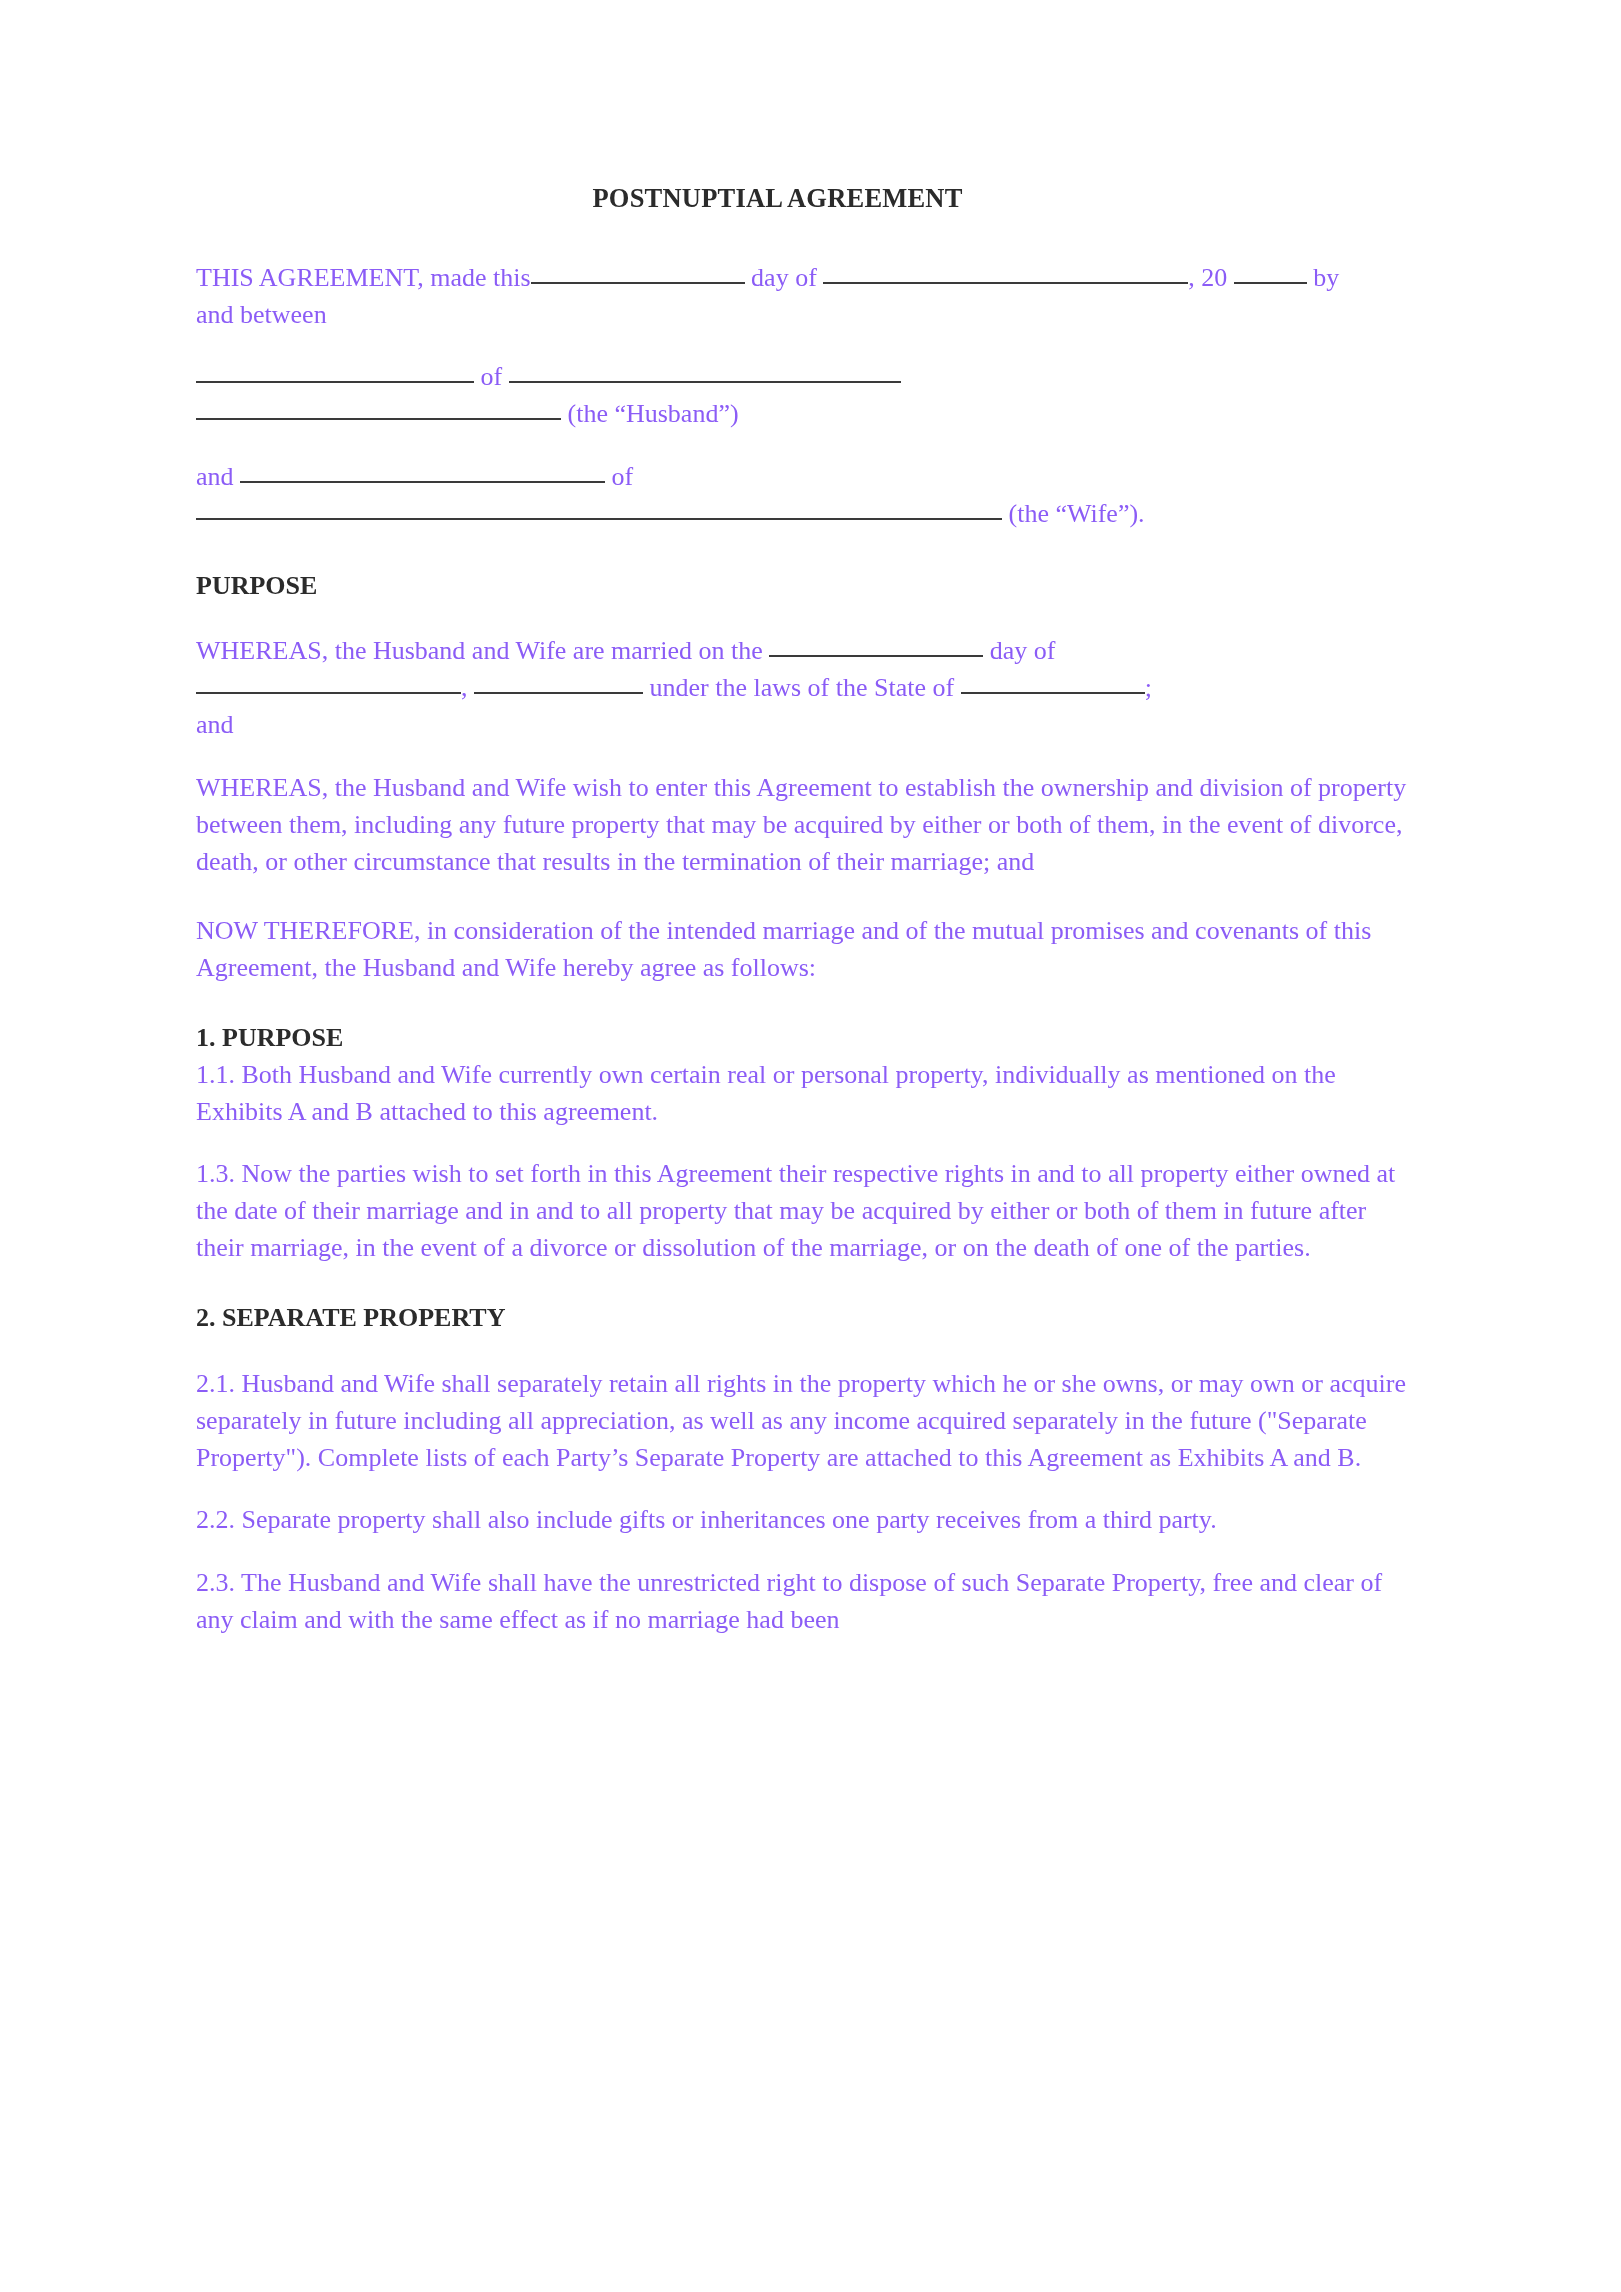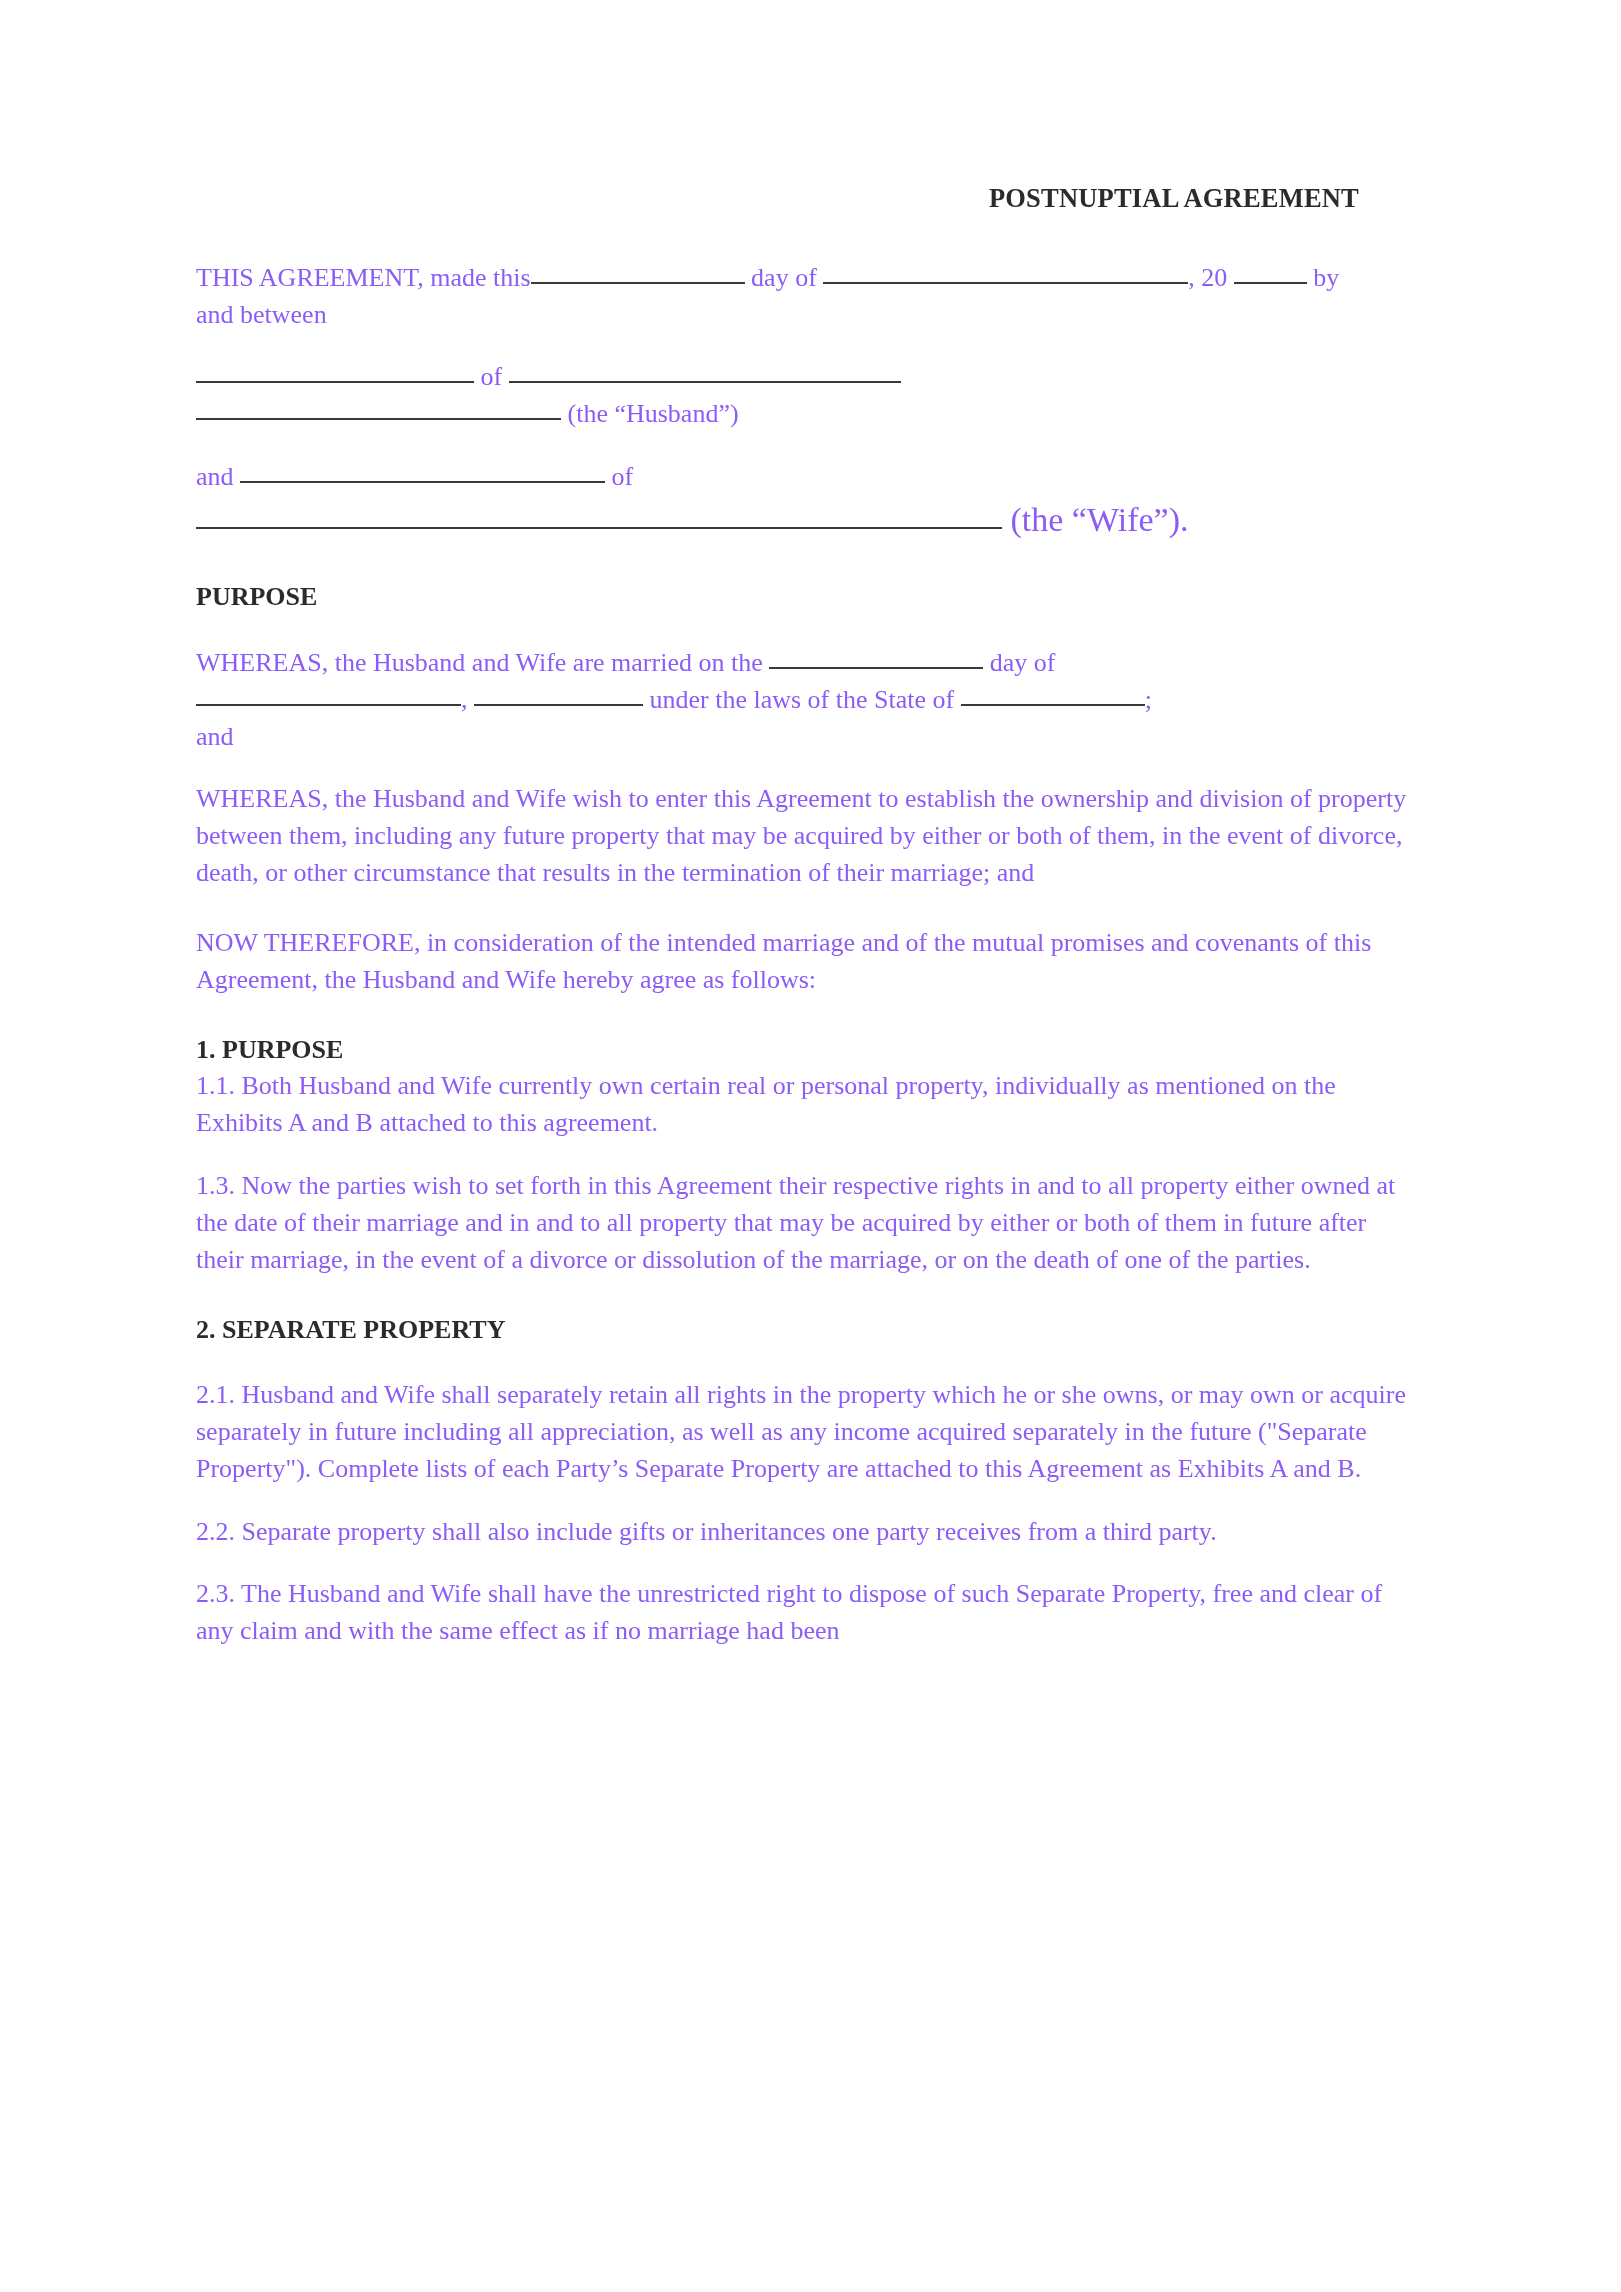--- a/index.html
+++ b/index.html
@@ -18,21 +18,21 @@
     color: #2b2b2b;
   }
   .content {
     position: absolute;
     left: 196px;
     top: 182px;
     width: 1220px;
   }
 
   .doc-title {
-    text-align: right;
+    text-align: center;
     font-weight: bold;
     font-size: 26.5px;
     letter-spacing: 0.2px;
     color: #2b2b2b;
     margin: 0 0 45px 0;
     line-height: 1.25;
     
     padding-right: 57px;
   }
 
@@ -73,21 +73,21 @@
   .b-lg { width: 214px; }
   .b-xl { width: 265px; }
   .b-name { width: 278px; }
   .b-addr { width: 392px; }
   .b-wide { width: 365px; }
   .b-full { width: 806px; }
   .b-state { width: 184px; }
 
   .wife-line {
     display: block;
-    font-size: 34px;
+    font-size: 26px;
     line-height: 1.42;
     white-space: nowrap;
     font-family: Liberation Serif, serif;
   }
 </style>
 </head>
 <body>
 
 <div class="page">
   <div class="content">

